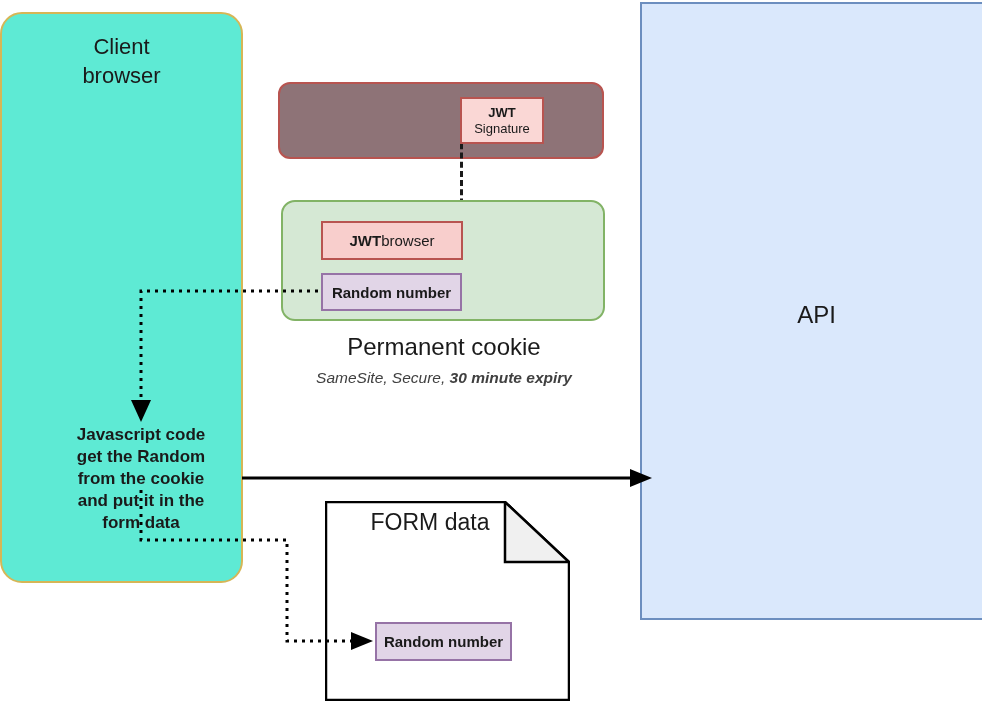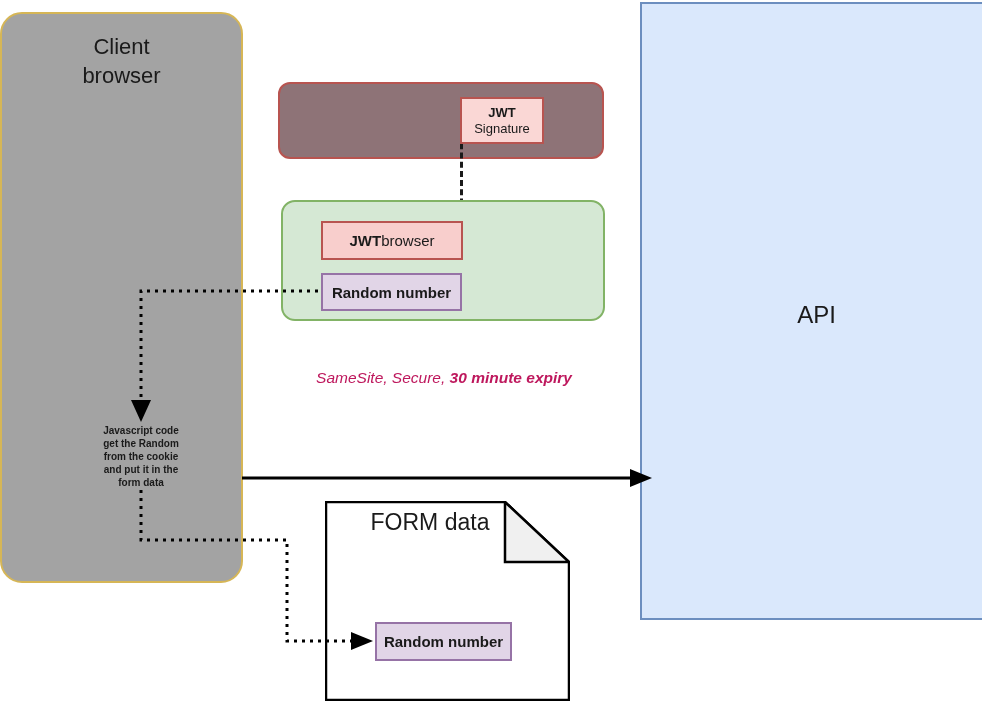--- a/index.html
+++ b/index.html
@@ -16,21 +16,21 @@
     width: 982px;
     height: 702px;
     background: #ffffff;
     overflow: hidden;
   }
   .abs { position: absolute; box-sizing: border-box; }
 
   
   #client-browser {
     left: 0px; top: 12px; width: 243px; height: 571px;
-    background: #a3a3a3;
+    background: #5eead4;
     border: 2px solid #d6b656;
     border-radius: 22px;
   }
   #client-browser-label {
     position: absolute; left: 0; right: 0; top: 18px;
     text-align: center;
     font-size: 22px;
     color: #1a1a1a;
     line-height: 1.32;
     white-space: pre-line;
@@ -106,29 +106,29 @@
     left: 281px; top: 333px; width: 326px;
     text-align: center;
     font-size: 24px;
     color: #1a1a1a;
   }
   #permanent-cookie-attrs {
     left: 281px; top: 369px; width: 326px;
     text-align: center;
     font-size: 15.5px;
     font-style: italic;
-    color: #be185d;
+    color: #404040;
   }
   #permanent-cookie-attrs .b { font-weight: bold; }
 
   
   #js-code-text {
     left: 66px; top: 424px; width: 150px;
     text-align: center;
-    font-size: 10px;
+    font-size: 17px;
     font-weight: bold;
     color: #1a1a1a;
     line-height: 1.30;
     white-space: pre-line;
   }
 
   
   #api-box {
     left: 640px; top: 2px; width: 345px; height: 618px;
     background: #dae8fc;
@@ -188,20 +188,21 @@
 
   <div class="abs" id="permanent-cookie-box"></div>
 
   <div class="abs" id="jwt-payload-box">
       <span class="b">JWT</span>
       <span> browser</span>
     </div>
 
   <div class="abs" id="random-number-cookie-box">Random number</div>
 
+  <div class="abs" id="permanent-cookie-title">Permanent cookie</div>
   <div class="abs" id="permanent-cookie-attrs"><span>SameSite, Secure, </span><span class="b">30 minute expiry</span></div>
 
   <div class="abs" id="js-code-text">Javascript code
 get the Random
 from the cookie
 and put it in the
 form data</div>
 
   <div class="abs" id="api-box">
     <div id="api-label">API</div>

